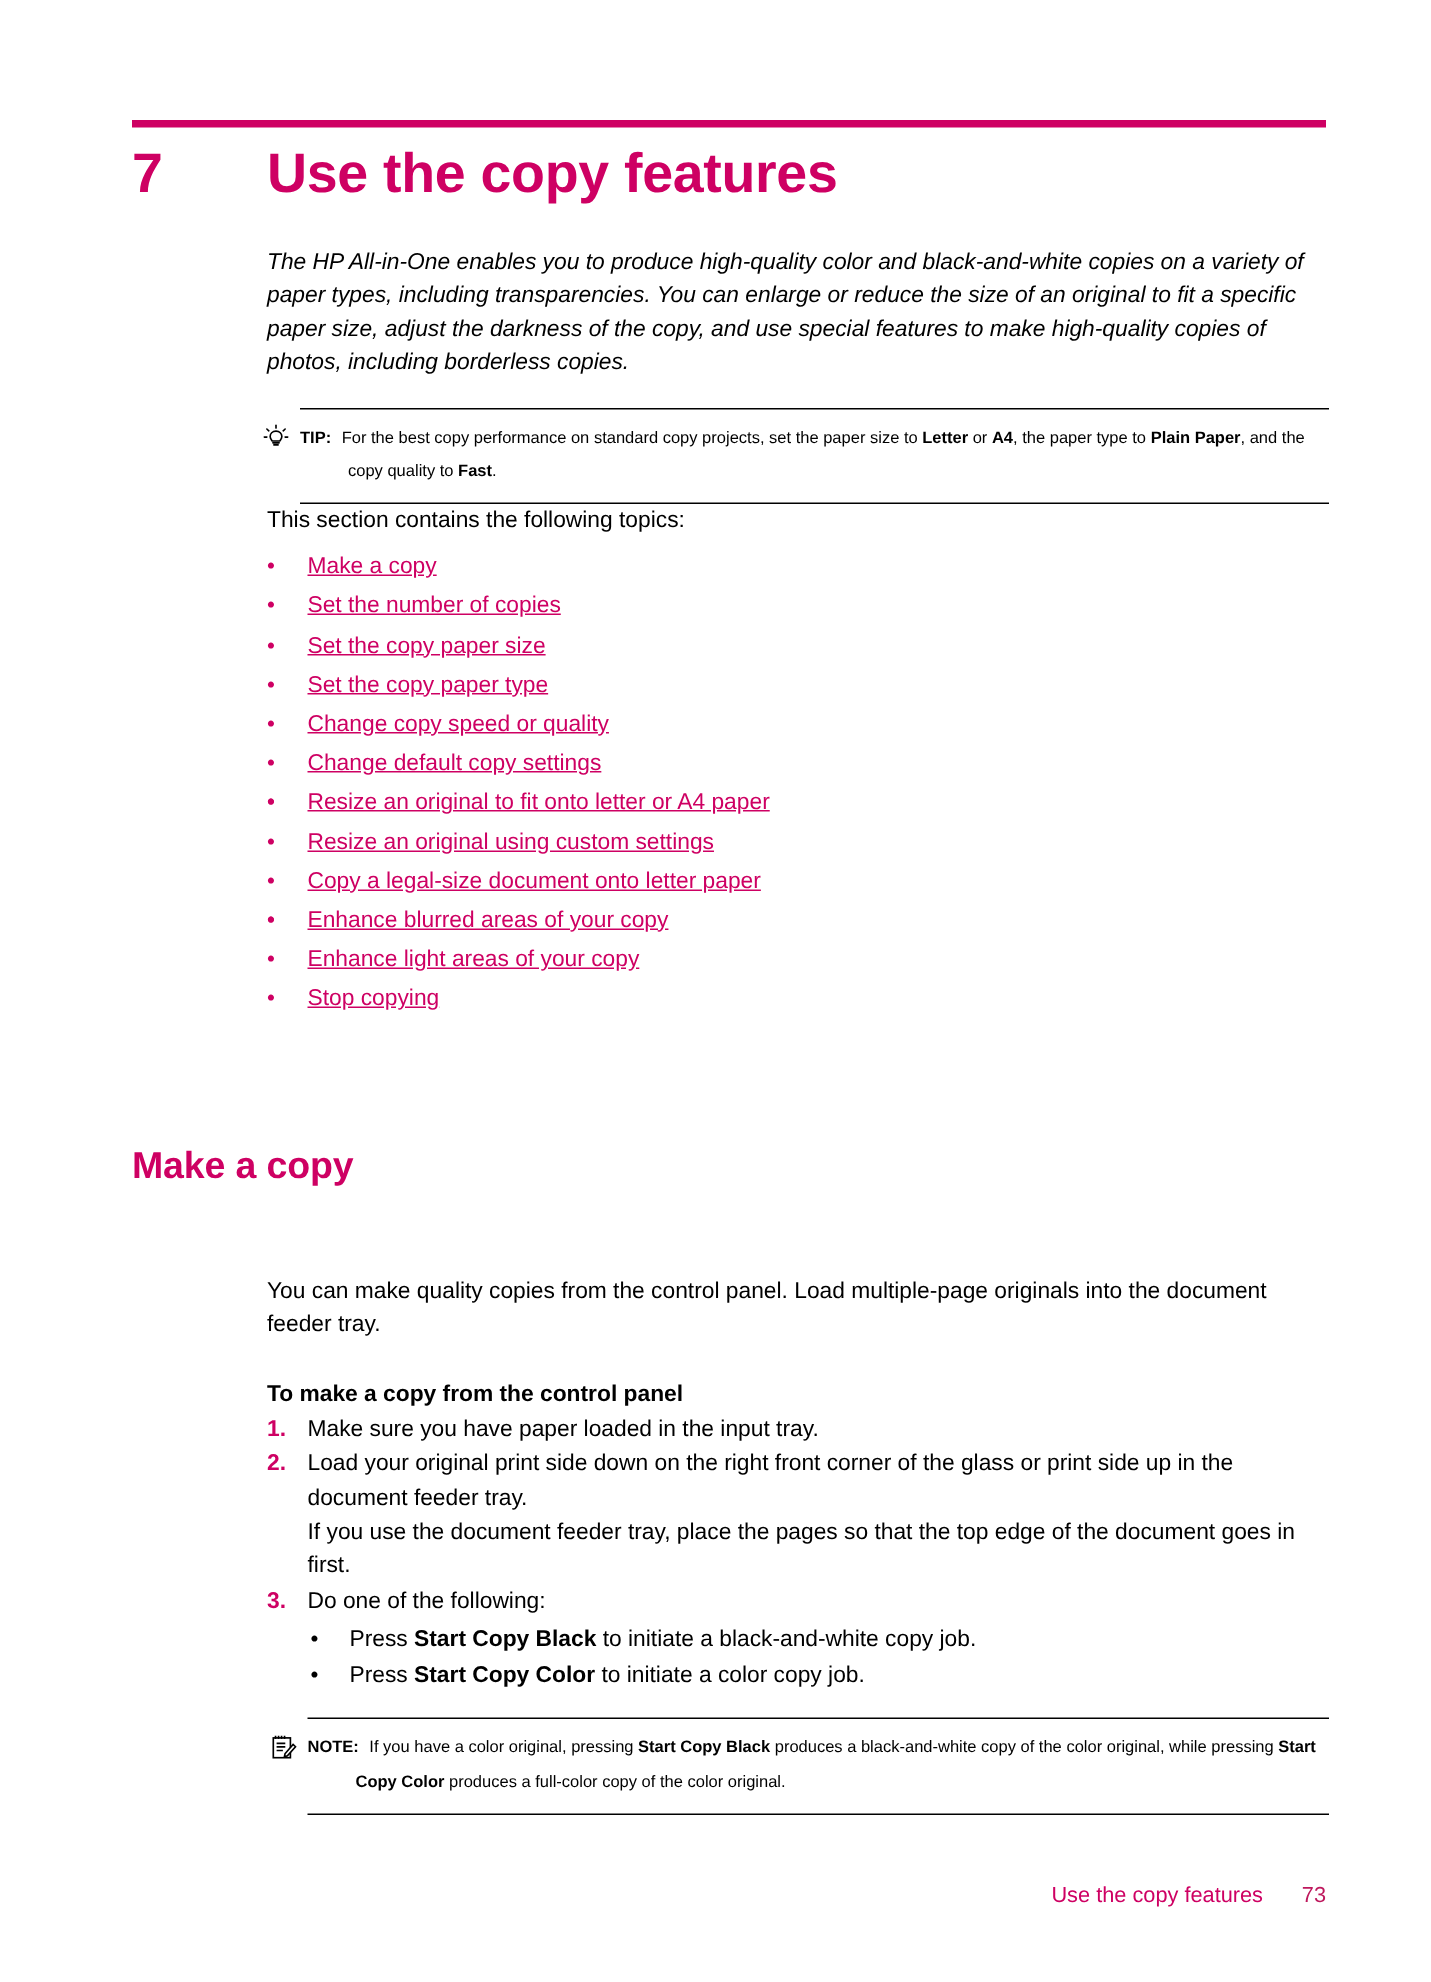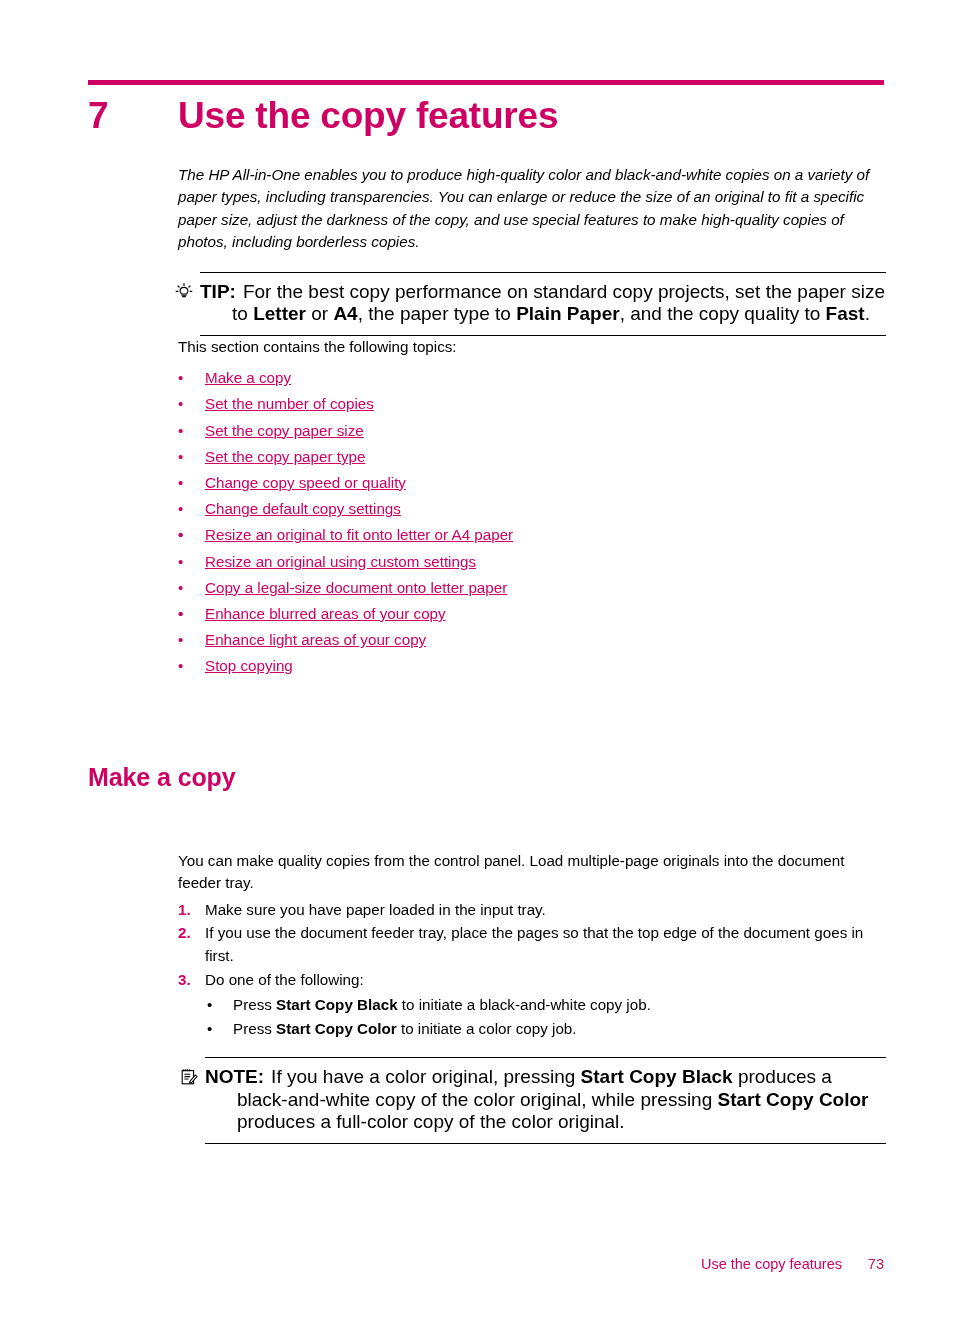--- a/index.html
+++ b/index.html
@@ -86,21 +86,21 @@
     width: 686px;
   }
   .admon-icon {
     position: absolute;
     left: -26px;
     top: 9px;
     width: 20px;
     height: 20px;
   }
   .admon-body {
-    font-size: 19px;
+    font-size: 11px;
     line-height: 22.6px;
     padding-left: 32px;
     text-indent: -32px;
   }
   .admon-label {
     font-weight: bold;
   }
   .admon-gap { display: inline-block; width: 7px; }
   b { font-weight: bold; }
 
@@ -275,28 +275,30 @@
       <li><span class="bullet">•</span><a class="topic-link">Enhance light areas of your copy</a></li>
       <li><span class="bullet">•</span><a class="topic-link">Stop copying</a></li>
     </ul>
   </div>
 
   <h2 class="section-head" style="top:762px">Make a copy</h2>
 
   <div class="content" style="top:850px">
     <p class="body" style="width:706px">You can make quality copies from the control panel. Load multiple-page originals into the document feeder tray.</p>
 
+    <div class="proc-title">To make a copy from the control panel</div>
 
     <ol class="steps">
       <li>
         <span class="num">1.</span>
         <span>Make sure you have paper loaded in the input tray.</span>
       </li>
       <li>
         <span class="num">2.</span>
+        <span>Load your original print side down on the right front corner of the glass or print side up in the document feeder tray.</span>
         <div class="step-extra">If you use the document feeder tray, place the pages so that the top edge of the document goes in first.</div>
       </li>
       <li>
         <span class="num">3.</span>
         <span>Do one of the following:</span>
         <ul class="substeps">
           <li>
             <span class="bullet">•</span><span>Press </span><b>Start Copy Black</b><span> to initiate a black-and-white copy job.</span>
           </li>
           <li>

